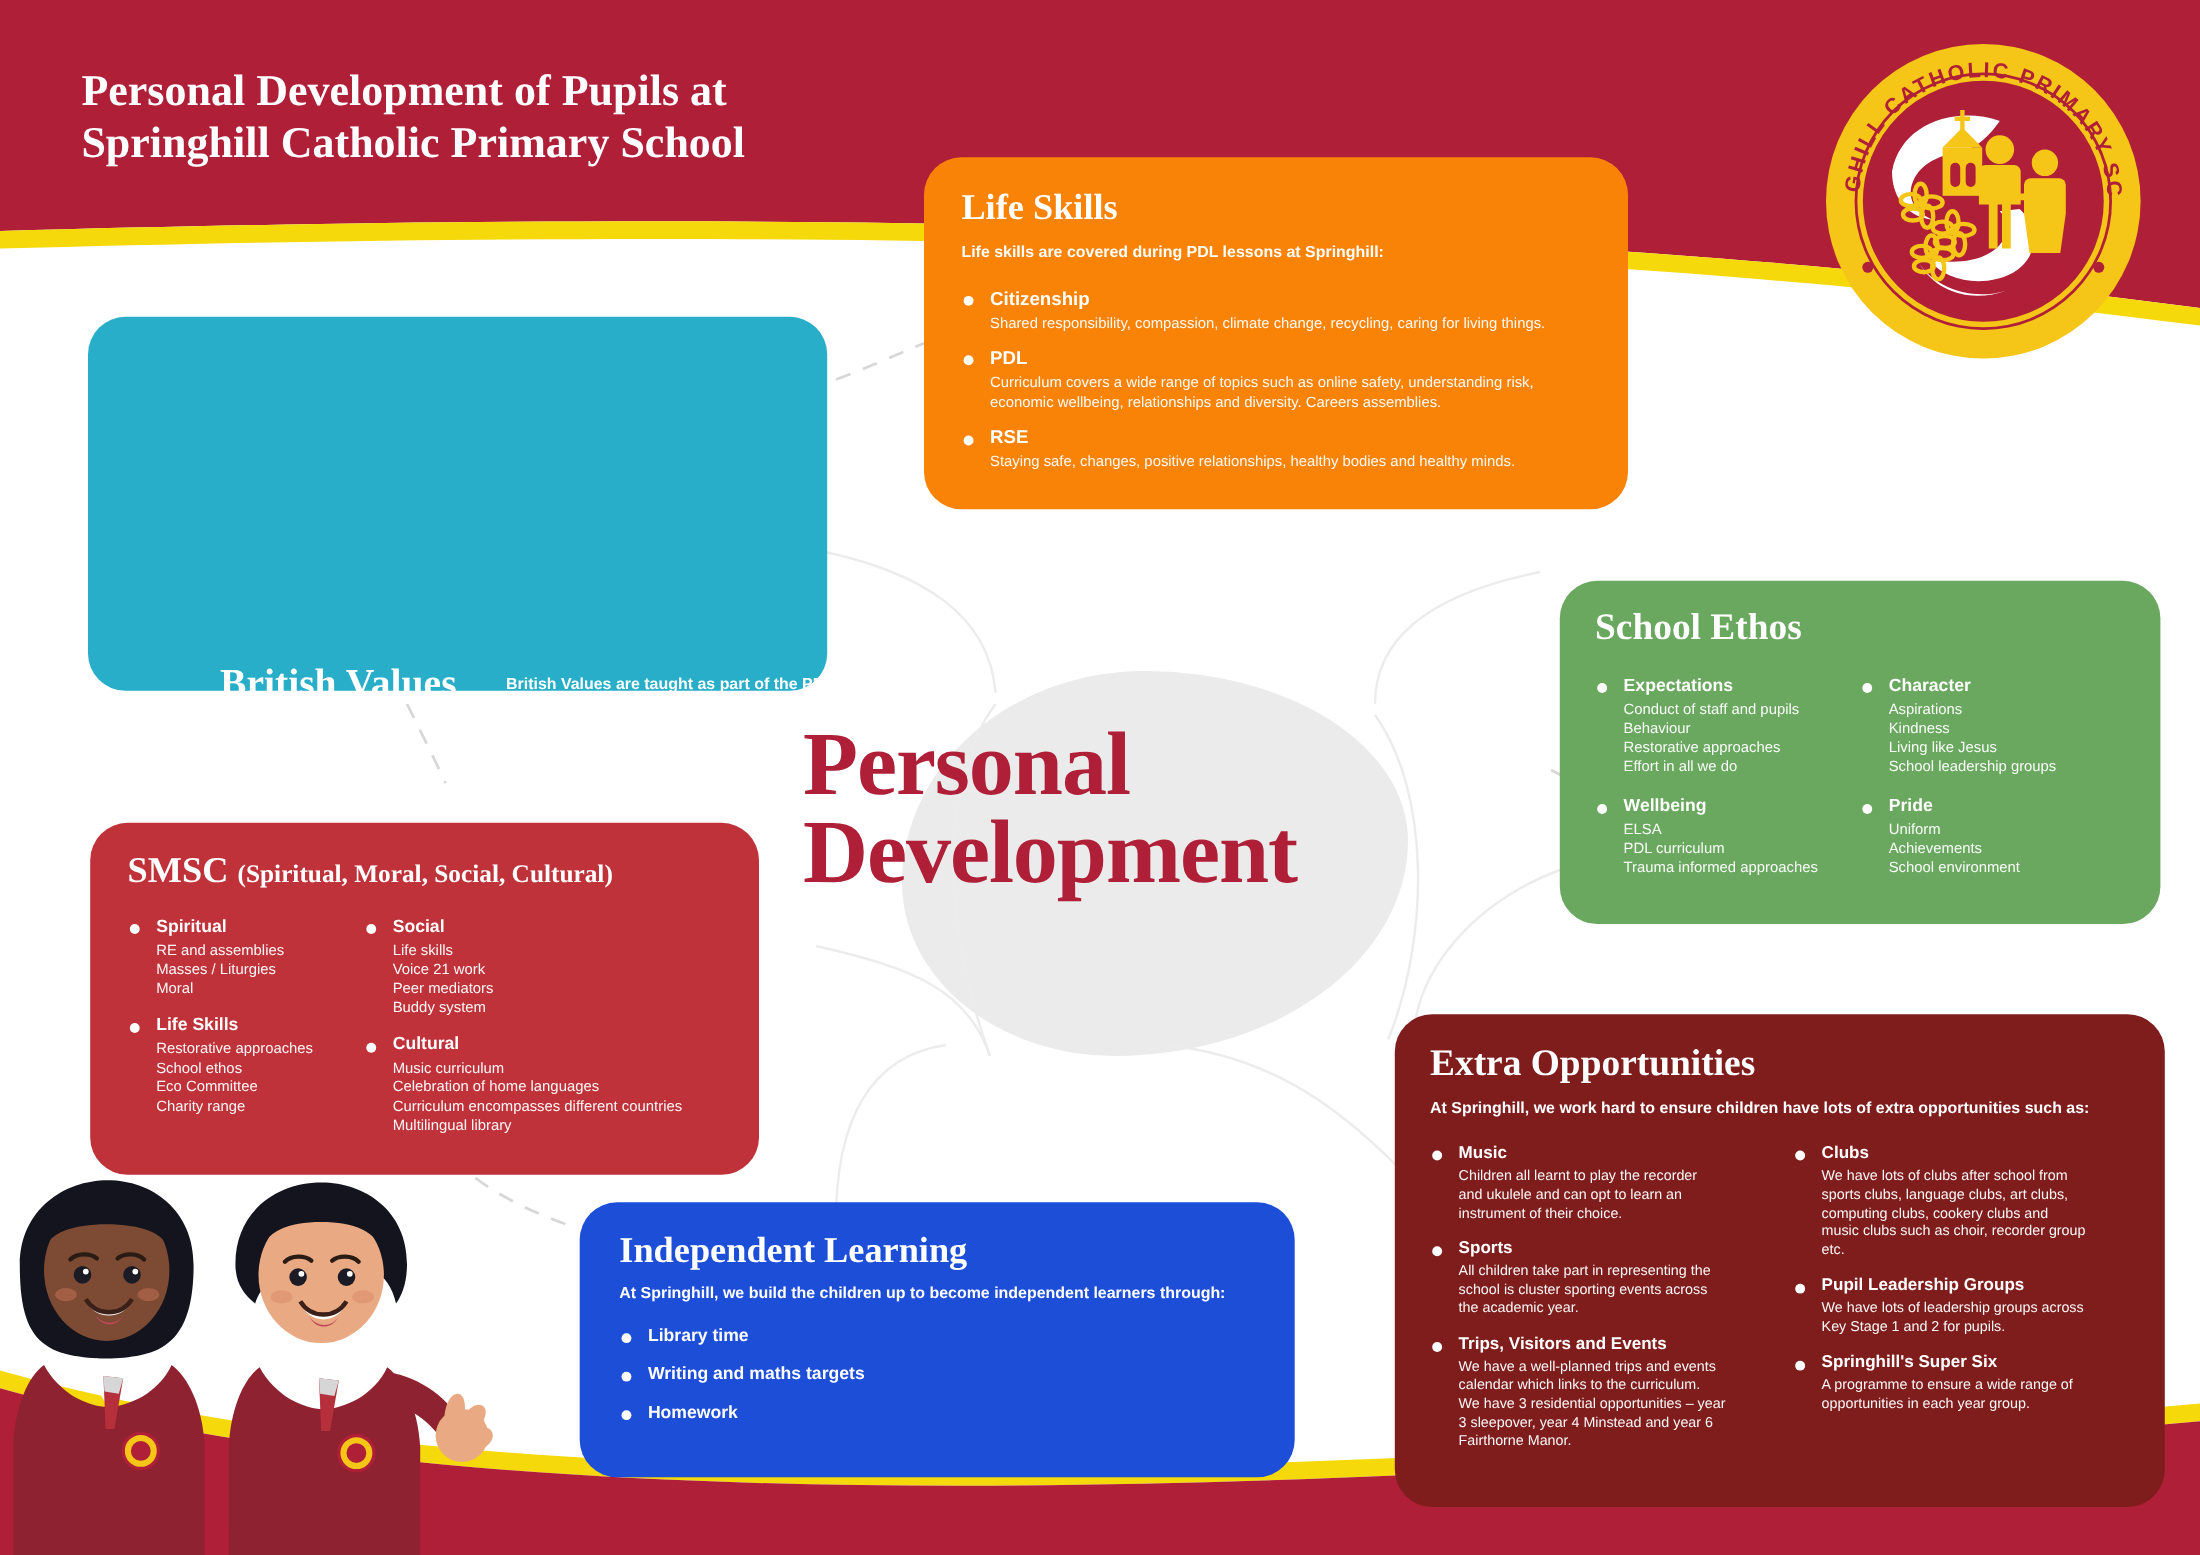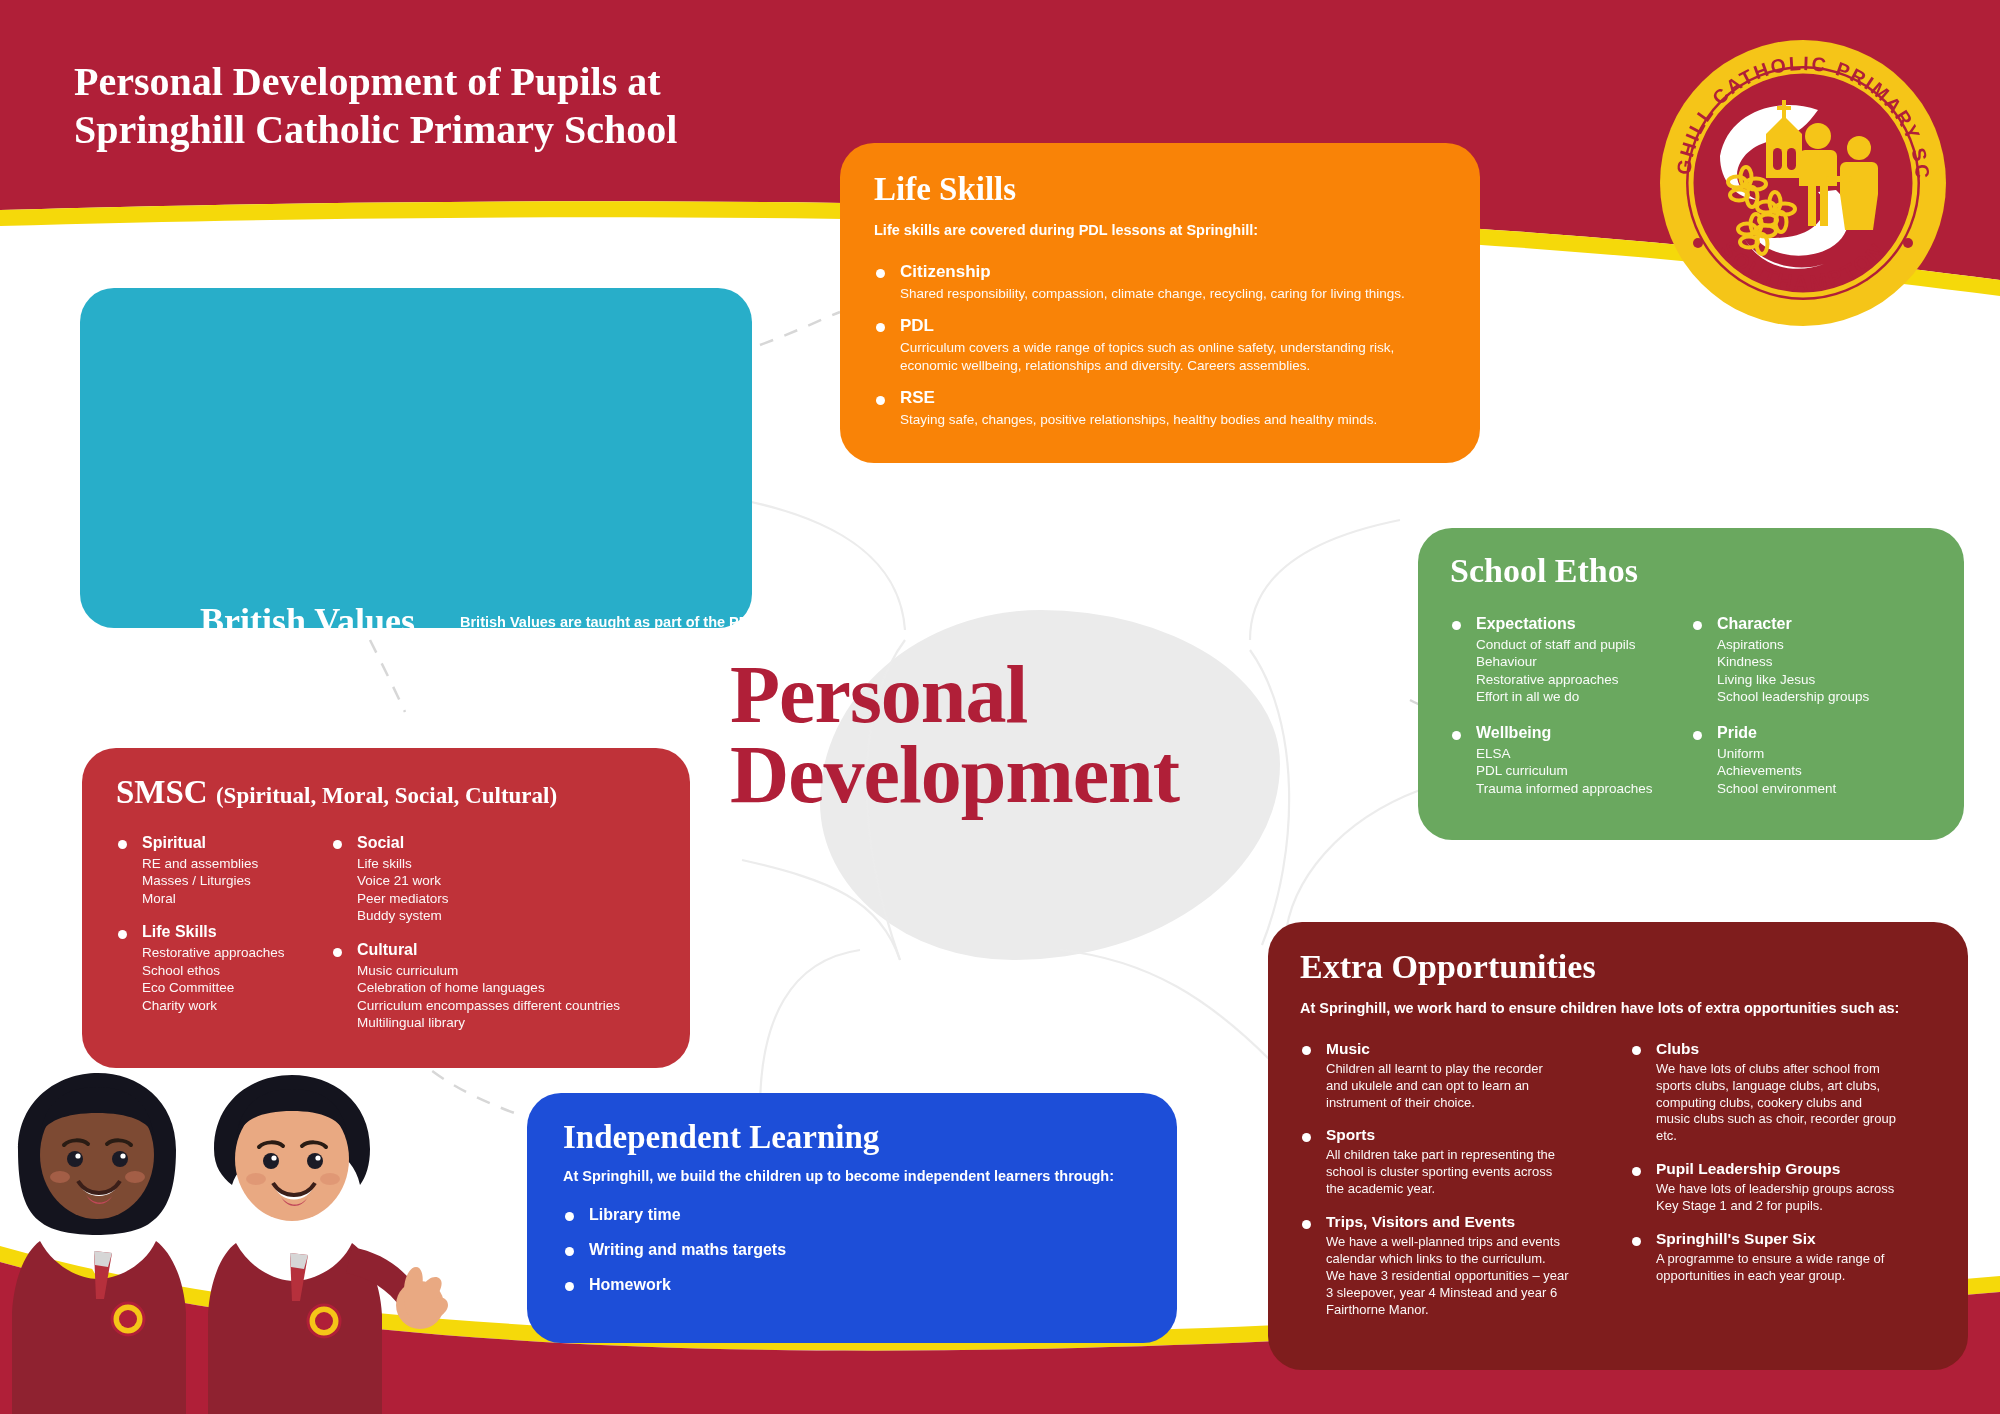--- a/index.html
+++ b/index.html
@@ -398,21 +398,21 @@
             <div>Masses / Liturgies</div>
             <div>Moral</div>
           </div>
         </div>
         <div class="bullet-group">
           <div class="bullet-head">Life Skills</div>
           <div class="bullet-sub">
             <div>Restorative approaches</div>
             <div>School ethos</div>
             <div>Eco Committee</div>
-            <div>Charity work</div>
+            <div>Charity range</div>
           </div>
         </div>
       </div>
       <div>
         <div class="bullet-group">
           <div class="bullet-head">Social</div>
           <div class="bullet-sub">
             <div>Life skills</div>
             <div>Voice 21 work</div>
             <div>Peer mediators</div>

